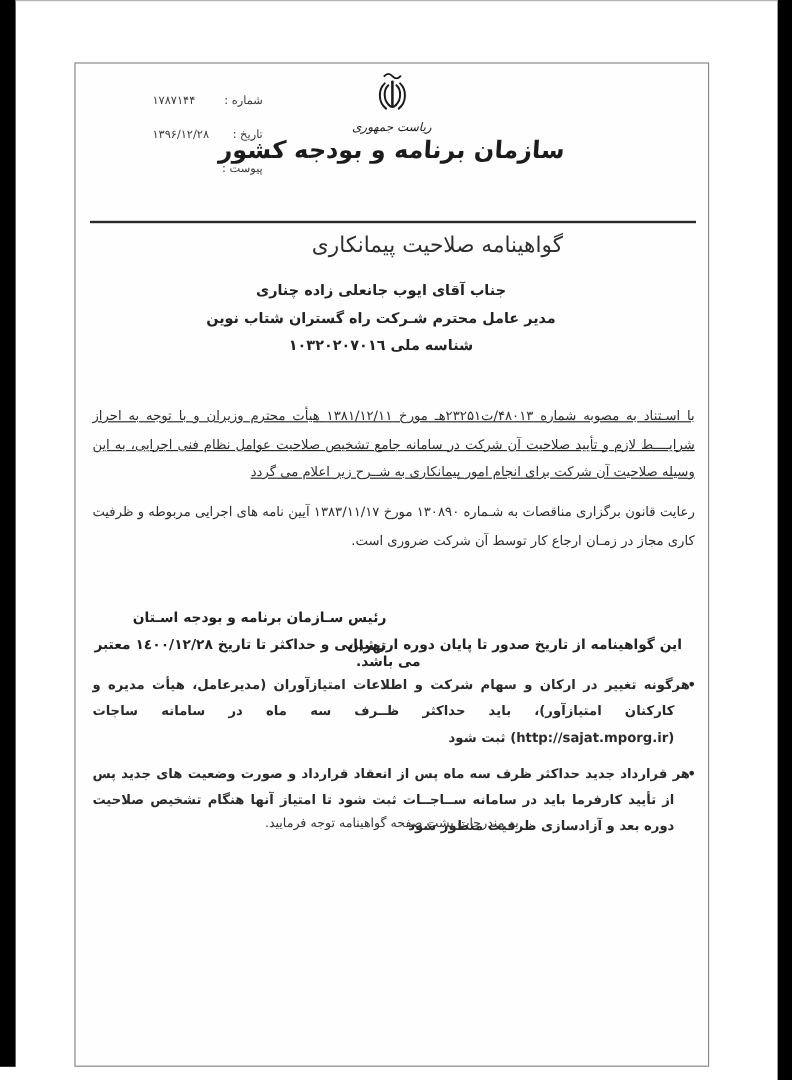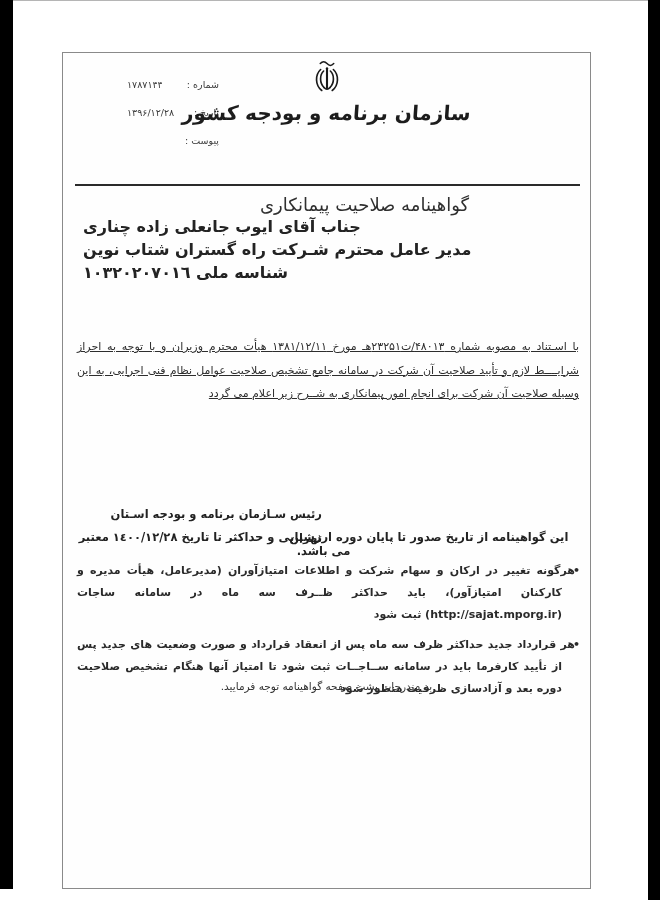--- a/index.html
+++ b/index.html
@@ -36,22 +36,22 @@
            transform:skewX(-4deg);}
 
   .rule{position:absolute;top:131px;left:12px;right:10px;height:2px;background:#2a2a2a;}
 
   .doc-title{
     position:absolute;top:141px;left:0;right:-76px;text-align:center;
     font-size:18px;color:#2f2f2f;letter-spacing:-.3px;
   }
 
   .recipient{
-    position:absolute;top:162px;right:38px;left:20px;text-align:left;
-    font-weight:bold;font-size:16px;line-height:23px;color:#232323;
+    position:absolute;top:178px;right:38px;left:20px;text-align:center;
+    font-weight:bold;font-size:12px;line-height:23px;color:#232323;
   }
 
   .para{
     position:absolute;right:11px;left:14px;text-align:justify;
     font-size:11px;line-height:23.5px;color:#2d2d2d;
   }
   .para1{top:282px;text-decoration:underline;}
   .para2{top:362px;}
 
   .sig{
@@ -115,34 +115,36 @@
           <path d="M11 7 q4.5 -5 9 0 q4.5 5 9 0" stroke-width="2"></path>
           <circle cx="20" cy="13.5" r="1.6" fill="#1a1a1a" stroke="none"></circle>
           <path d="M20 15 v25" stroke-width="2.8"></path>
           <path d="M15.5 17 C 10 22, 10 33, 16 39" stroke-width="2.2"></path>
           <path d="M24.5 17 C 30 22, 30 33, 24 39" stroke-width="2.2"></path>
           <path d="M11.5 15 C 4 22, 4 36, 13 43" stroke-width="2.2"></path>
           <path d="M28.5 15 C 36 22, 36 36, 27 43" stroke-width="2.2"></path>
           <path d="M16 39 Q 20 43.5 24 39" stroke-width="2.2"></path>
         </svg>
       </span>
+      <div class="riasat">ریاست جمهوری</div>
       <div class="orgname">سازمان برنامه و بودجه کشور</div>
     </div>
 
     <div class="rule"></div>
 
     <div class="doc-title">گواهینامه صلاحیت پیمانکاری</div>
 
     <div class="recipient">
       <div>جناب آقای ایوب  جانعلی زاده چناری</div>
       <div>مدیر عامل محترم شـرکت راه گستران شتاب نوین</div>
       <div>شناسه ملی ۱۰۳۲۰۲۰۷۰۱٦</div>
     </div>
 
     <div class="para para1">با اسـتناد به مصوبه شماره ۴۸۰۱۳/ت۲۳۲۵۱هـ مورخ ۱۳۸۱/۱۲/۱۱ هیأت محترم وزیران و با توجه به احراز شرایــــط لازم و تأیید صلاحیت آن شرکت در سامانه جامع تشخیص صلاحیت عوامل نظام فنی اجرایی، به این وسیله صلاحیت آن شرکت برای انجام امور پیمانکاری به شــرح زیر اعلام می گردد</div>
+    <div class="para para2">رعایت قانون برگزاری مناقصات به شـماره ۱۳۰۸۹۰ مورخ ۱۳۸۳/۱۱/۱۷ آیین نامه های اجرایی مربوطه و ظرفیت کاری مجاز در زمـان ارجاع کار توسط آن شرکت ضروری است.</div>
 
     <div class="sig">
       <span class="sig-role">رئیس سـازمان برنامه و بودجه اسـتان تهران</span>
     </div>
 
     <div class="validity">این گواهینامه از تاریخ صدور تا پایان دوره ارزشیابی و حداکثر تا تاریخ ۱٤۰۰/۱۲/۲۸ معتبر می باشد.</div>
 
     <div class="notes">
       <div class="note">
         <span class="note-marker">•</span>

